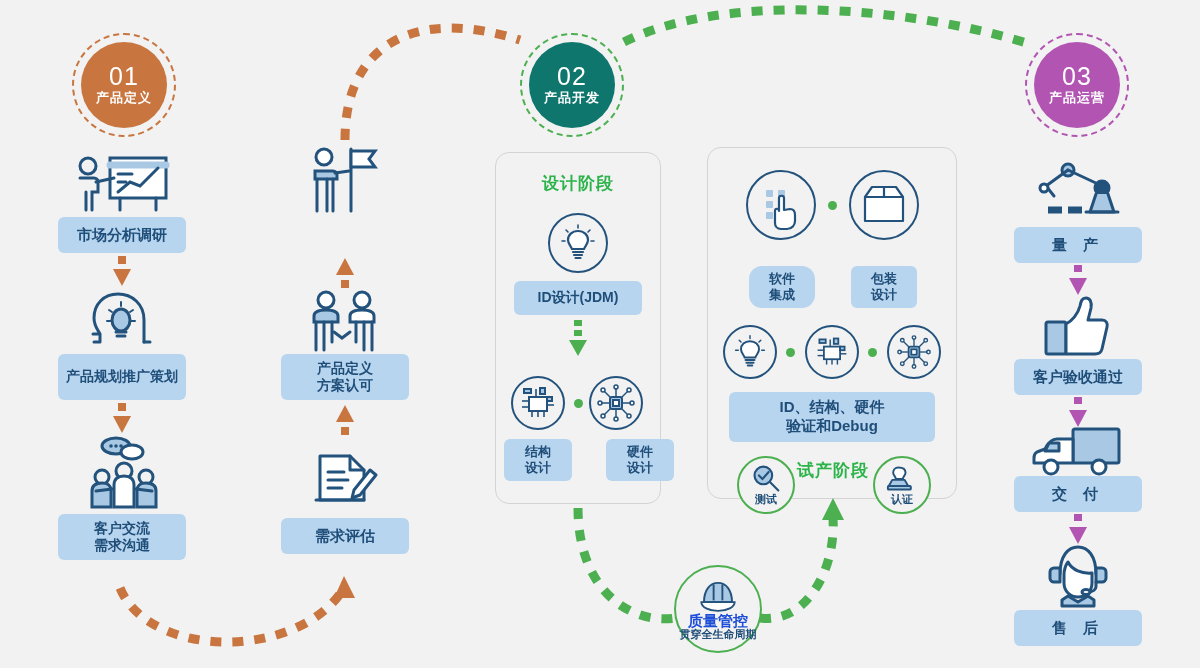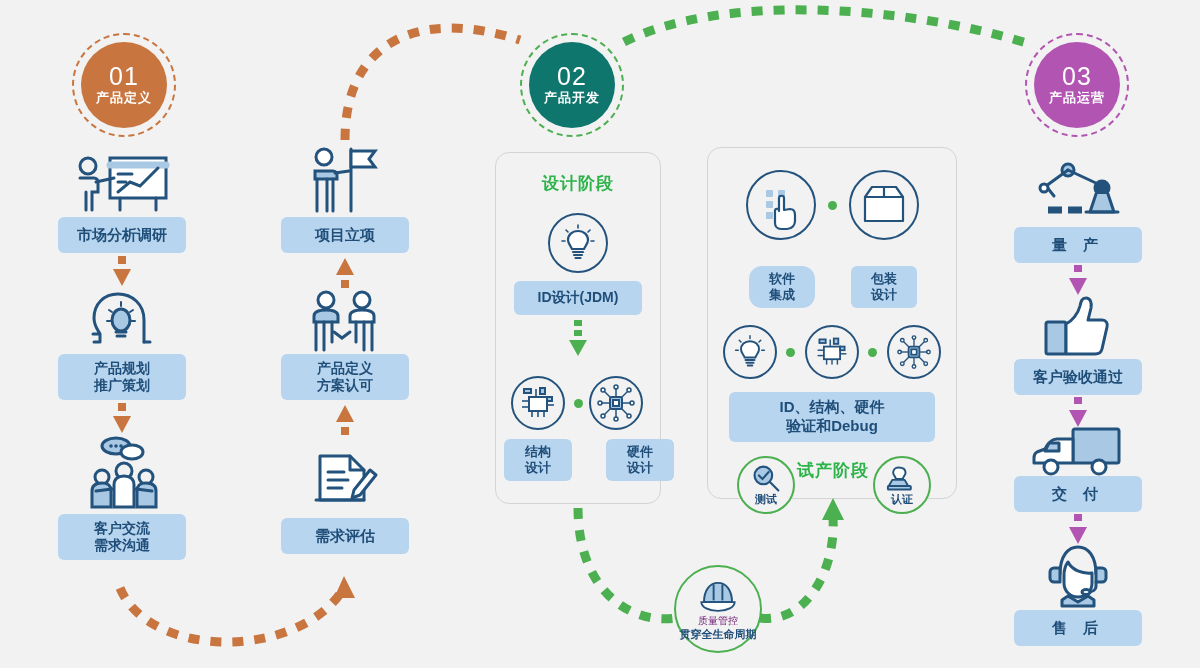--- a/index.html
+++ b/index.html
@@ -74,21 +74,21 @@
     border:2.5px solid #4caf50;border-radius:50%;
     display:flex;flex-direction:column;align-items:center;justify-content:center;
     box-sizing:border-box;background:#f2f2f2;z-index:6;
   }
   .gc-label{font-size:11px;color:#1f4e79;font-weight:700;margin-top:-2px;}
   .qa-circle{
     border:2.5px solid #4caf50;border-radius:50%;
     display:flex;flex-direction:column;align-items:center;justify-content:center;
     box-sizing:border-box;background:#f2f2f2;z-index:7;
   }
-  .qa-l1{font-size:10px;color:#701a75;font-weight:400;line-height:14px;margin-top:1px;}
+  .qa-l1{font-size:15px;color:#1d4ed8;font-weight:700;line-height:14px;margin-top:1px;}
   .qa-l2{font-size:11px;color:#1f4e79;font-weight:700;line-height:12px;}
   svg{display:block;overflow:visible;}
 </style>
 </head>
 <body>
 
 <div id="stage">
 
   <svg class="abs" style="left:0;top:0;width:1200px;height:668px;z-index:2;">
 
@@ -161,21 +161,21 @@
         <g stroke-width="2">
           <line x1="33" y1="12" x2="33" y2="16"></line>
           <line x1="21" y1="20" x2="24" y2="22"></line>
           <line x1="45" y1="20" x2="42" y2="22"></line>
           <line x1="19" y1="31" x2="23" y2="31"></line>
           <line x1="47" y1="31" x2="43" y2="31"></line>
         </g>
       </g>
     </svg>
   </div>
-  <div class="abs pill md" style="left:58px;top:354px;width:128px;height:46px;flex-direction:column;">
+  <div class="abs pill md" style="left:58px;top:354px;width:128px;height:46px;flex-direction:row;">
     <span>产品规划</span>
     <span>推广策划</span>
   </div>
   <svg class="abs varrow" style="left:113px;top:403px;width:18px;height:32px;">
     <rect x="5" y="0" width="8" height="8" fill="#c8753f"></rect>
     <polygon points="9,30 0,13 18,13" fill="#c8753f"></polygon>
   </svg>
 
   <div class="abs icowrap" style="left:82px;top:437px;width:84px;height:74px;">
     <svg width="84" height="74" viewBox="0 0 84 74">
@@ -207,23 +207,20 @@
     <svg width="80" height="68" viewBox="0 0 80 68">
       <g stroke="#23527c" stroke-width="3" fill="none" stroke-linecap="round">
         <line x1="46" y1="4" x2="46" y2="66"></line>
         <path d="M46 6 h24 l-6 8 l6 8 h-24 z" fill="#ffffff"></path>
         <circle cx="19" cy="12" r="8" fill="#ffffff"></circle>
         <path d="M10 26 h18 a4 4 0 0 1 4 4 v4 h-22 z" fill="#a8c8e4"></path>
         <path d="M12 34 v32 M22 34 v32 M28 34 v32"></path>
         <line x1="30" y1="28" x2="44" y2="26"></line>
       </g>
     </svg>
-  </div>
-  <div class="abs pill lg" style="left:281px;top:217px;width:128px;height:36px;">
-    <span>项目立项</span>
   </div>
   <svg class="abs varrow" style="left:336px;top:258px;width:18px;height:32px;">
     <polygon points="9,0 0,17 18,17" fill="#c8753f"></polygon>
     <rect x="5" y="22" width="8" height="8" fill="#c8753f"></rect>
   </svg>
 
   <div class="abs icowrap" style="left:300px;top:290px;width:90px;height:62px;">
     <svg width="90" height="62" viewBox="0 0 90 62">
       <g stroke="#23527c" stroke-width="3" fill="none" stroke-linecap="round">
         <circle cx="26" cy="10" r="8" fill="#ffffff"></circle>

